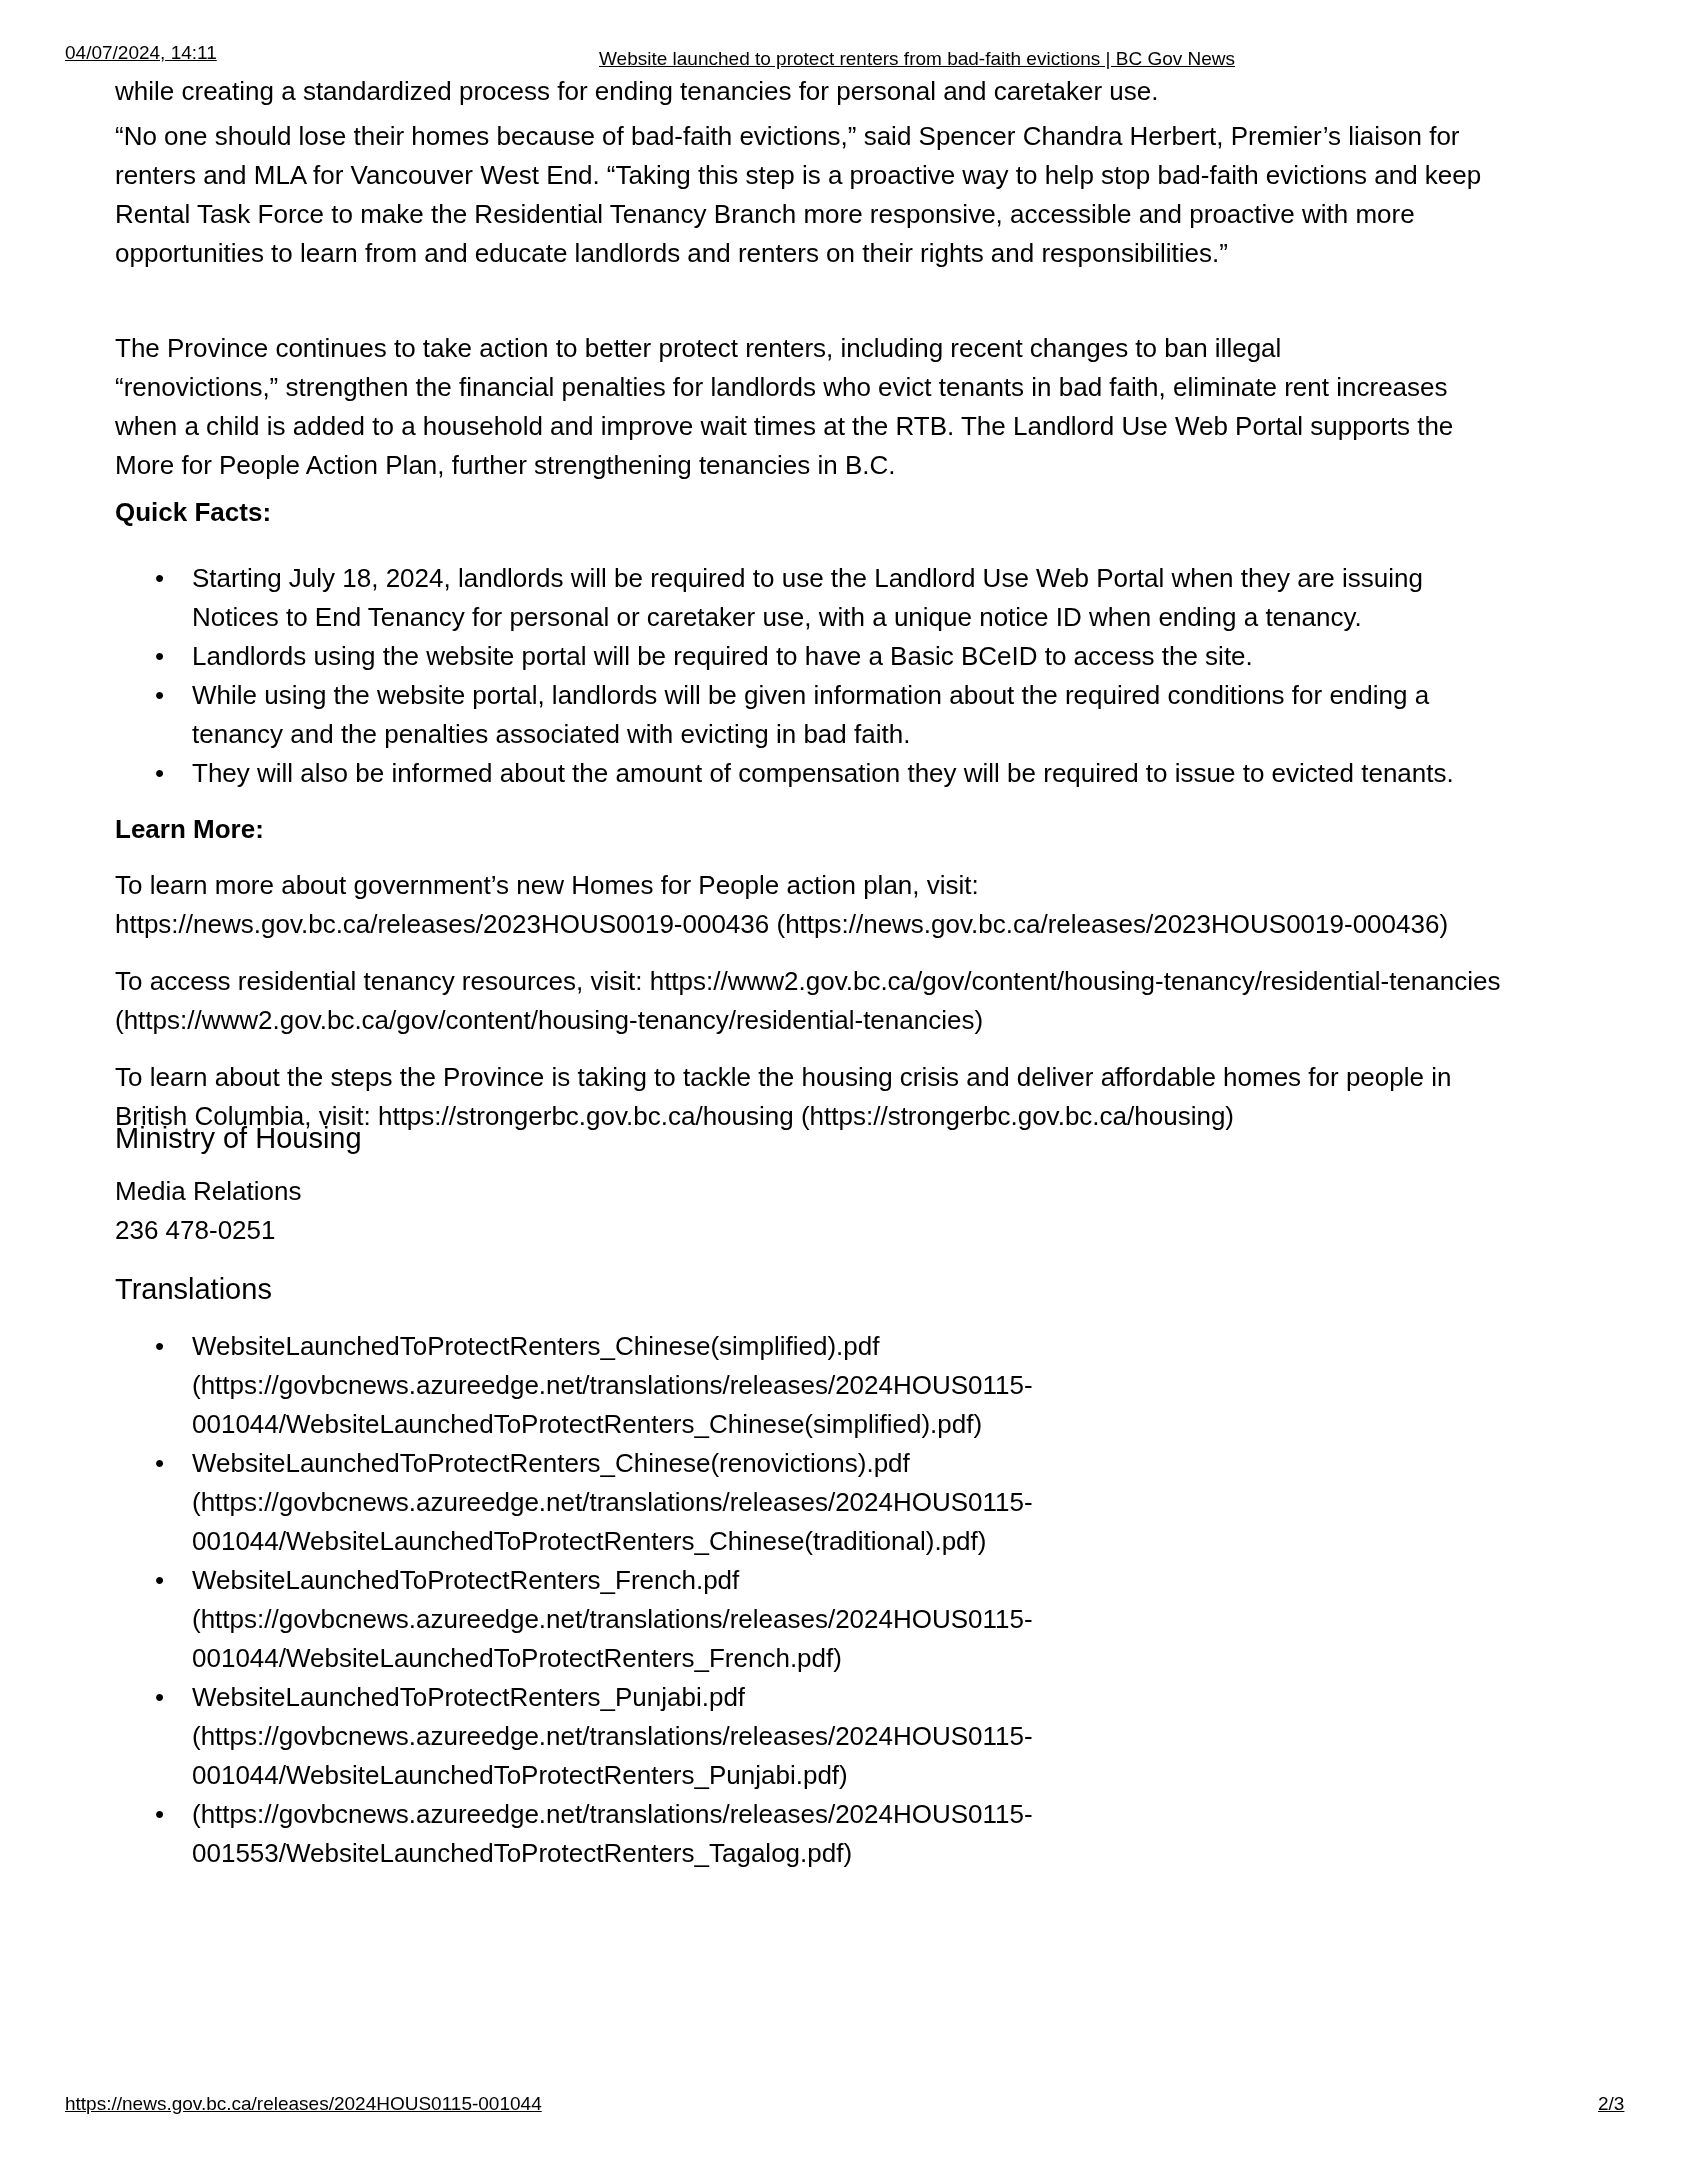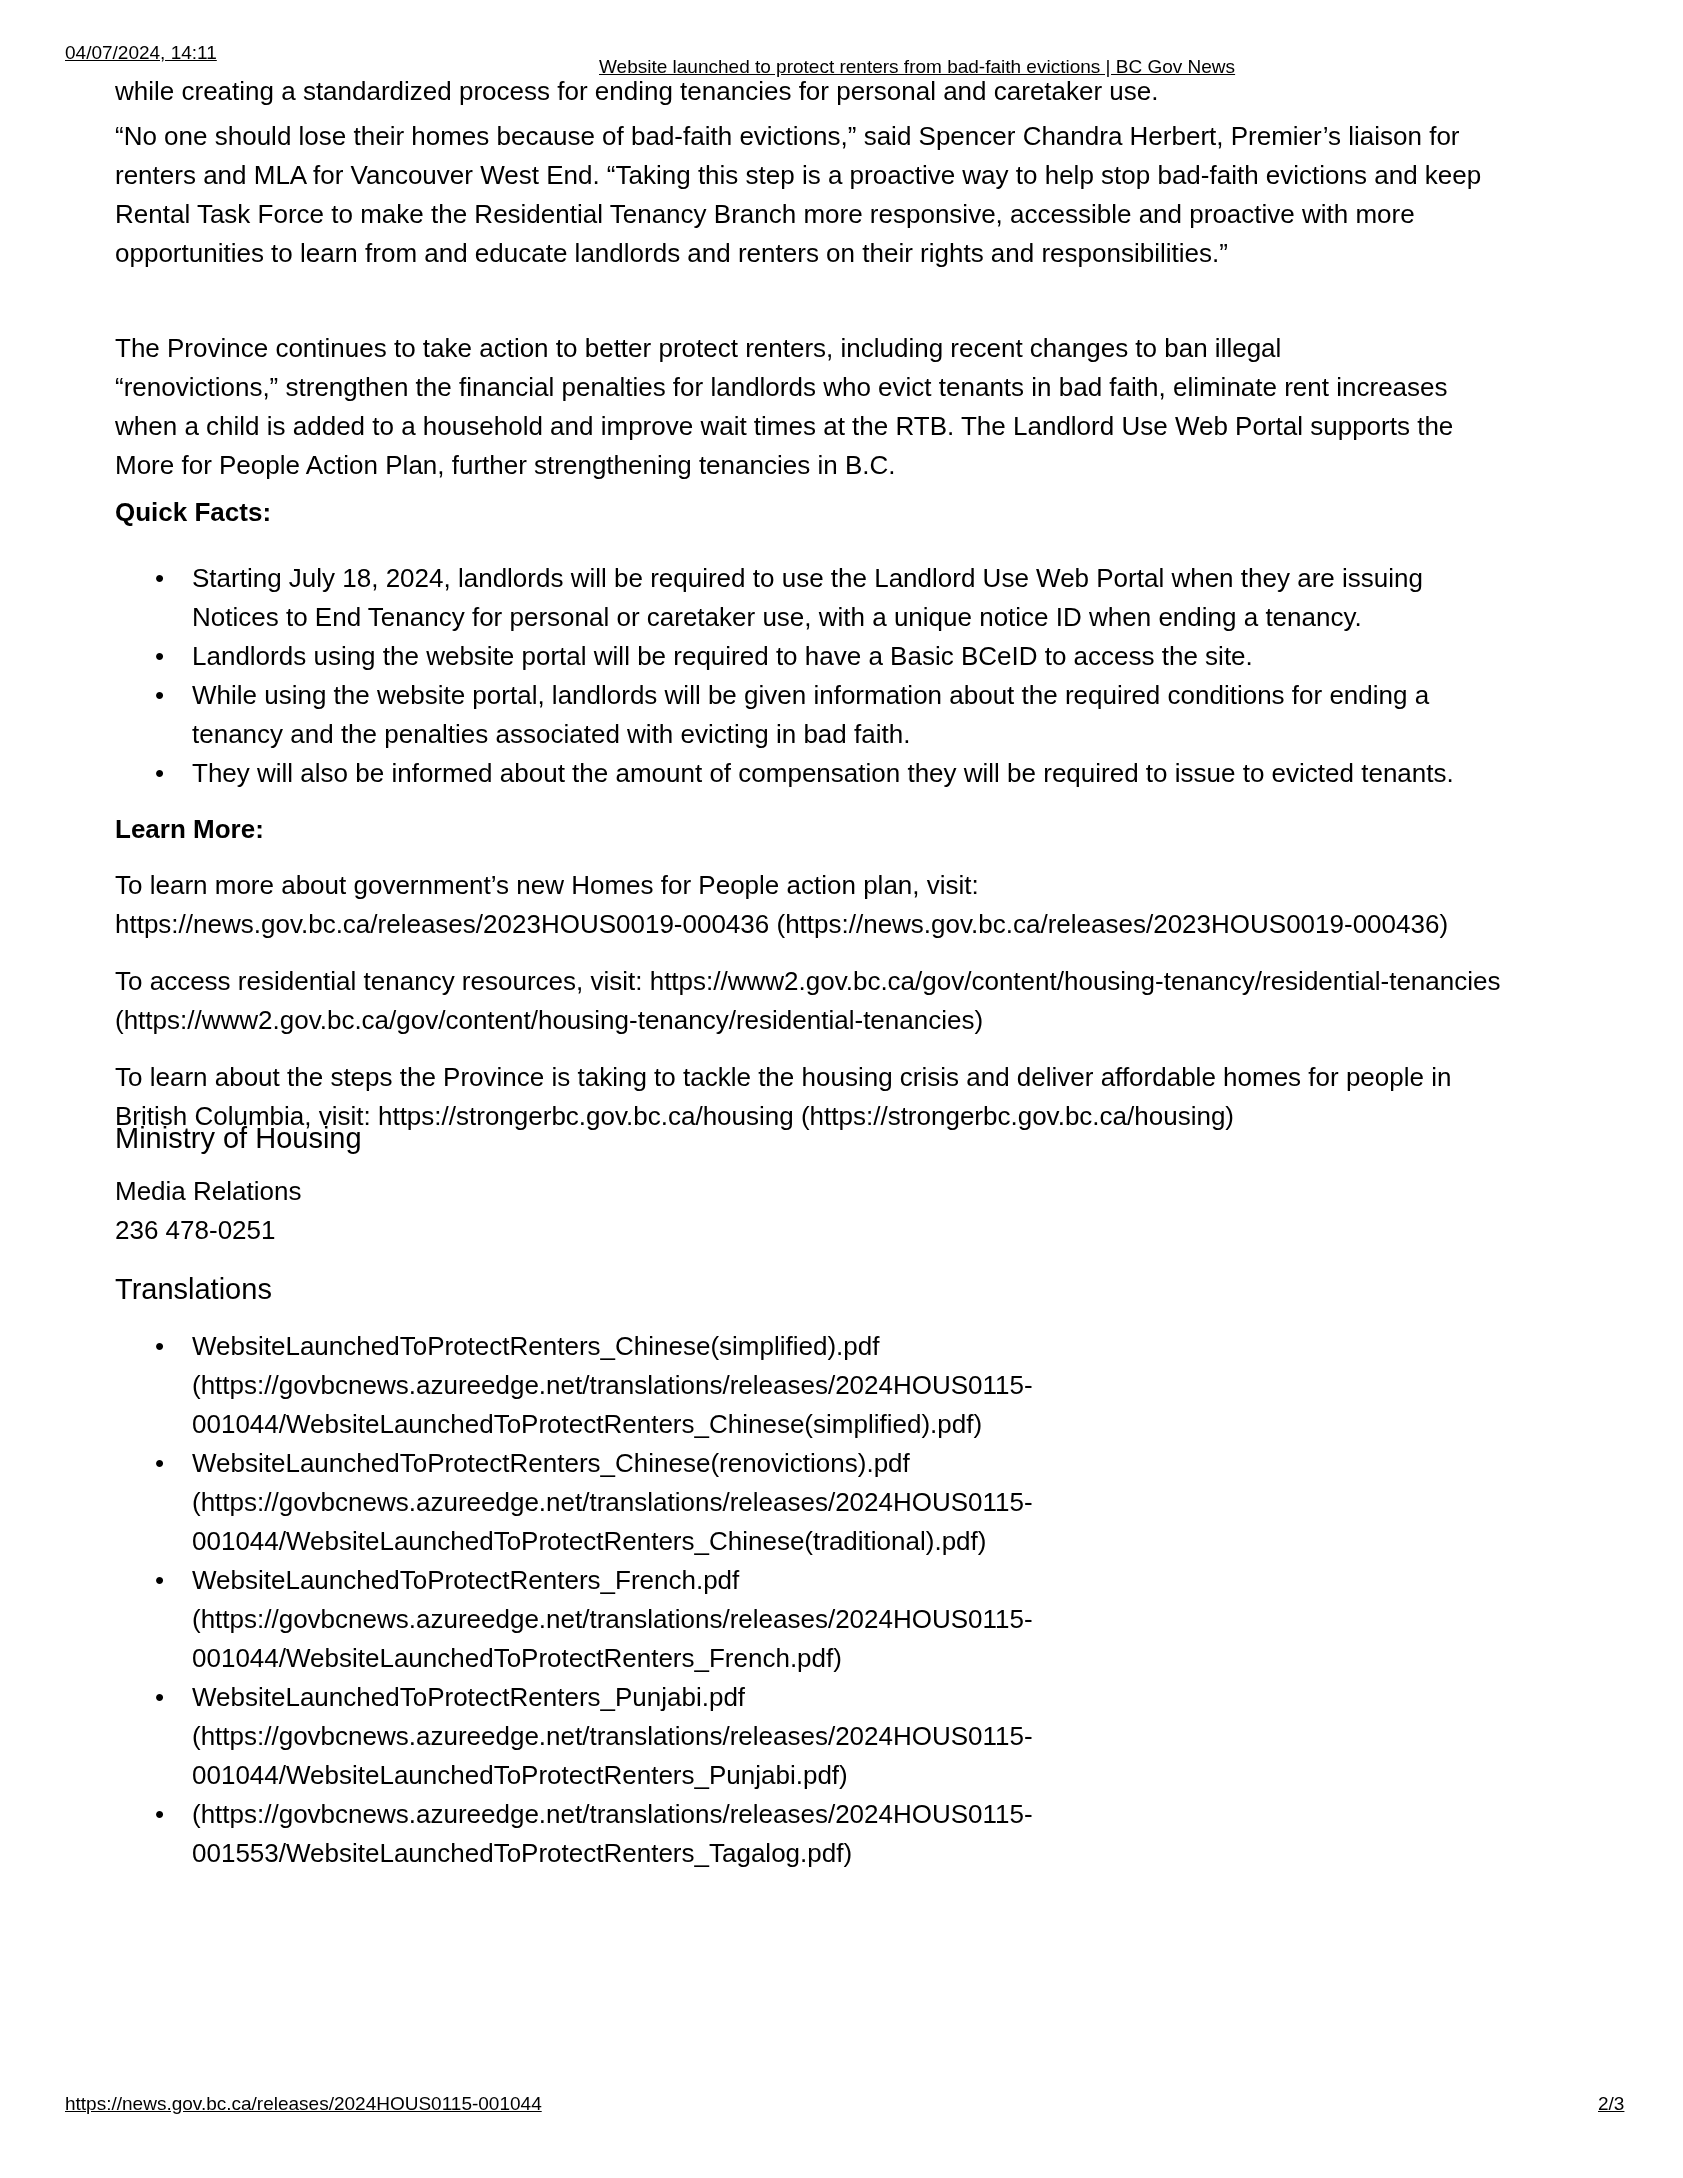--- a/index.html
+++ b/index.html
@@ -12,21 +12,21 @@
   .h2 { font-size: 29px; line-height: 40px; }
   ul.list { position: absolute; left: 115px; margin: 0; padding: 0; list-style: none; }
   ul.list li { position: relative; padding-left: 77px; font-size: 26px; line-height: 39px; white-space: nowrap; }
   ul.list li .bullet { position: absolute; left: 40px; top: 0; font-size: 26px; }
   .line { display: block; }
 </style>
 </head>
 <body>
 
 <div class="hdr" style="left:65px; top:42px;">04/07/2024, 14:11</div>
-<div class="hdr" style="left:599px; top:56px;">Website launched to protect renters from bad-faith evictions | BC Gov News</div>
+<div class="hdr" style="left:599px; top:48px;">Website launched to protect renters from bad-faith evictions | BC Gov News</div>
 
 <div class="abs body-text" style="top:72px;">while creating a standardized process for ending tenancies for personal and caretaker use.</div>
 
 <div class="abs body-text" style="top:117px;">
   <span class="line">“No one should lose their homes because of bad-faith evictions,” said Spencer Chandra Herbert, Premier’s liaison for</span>
   <span class="line">renters and MLA for Vancouver West End. “Taking this step is a proactive way to help stop bad-faith evictions and keep</span>
   <span class="line">Rental Task Force to make the Residential Tenancy Branch more responsive, accessible and proactive with more</span>
   <span class="line">opportunities to learn from and educate landlords and renters on their rights and responsibilities.”</span>
 </div>
 

